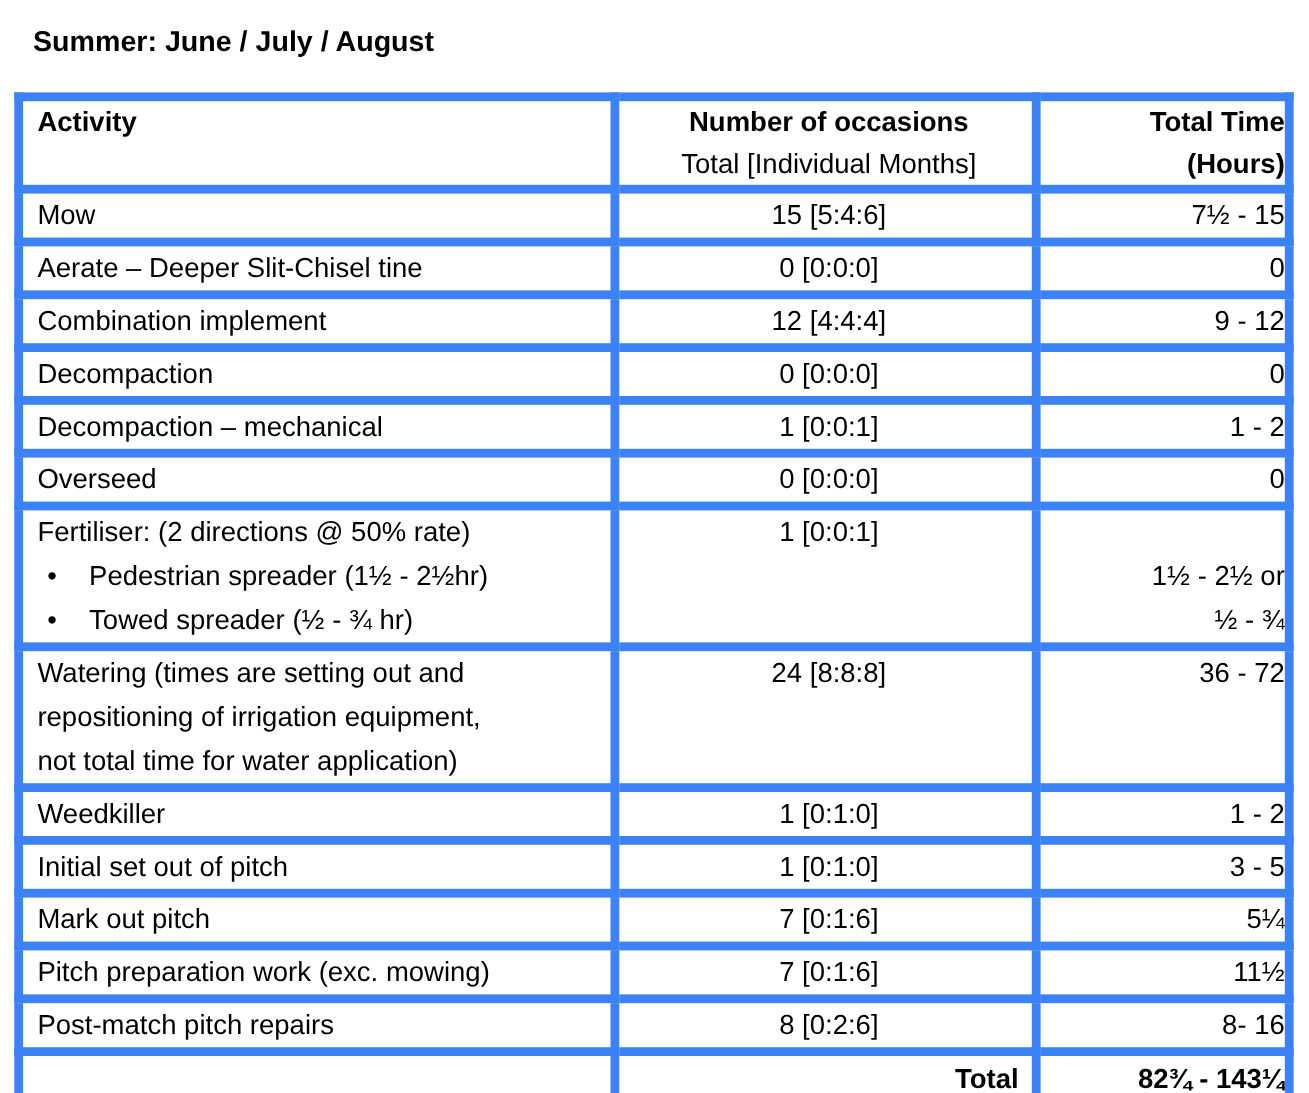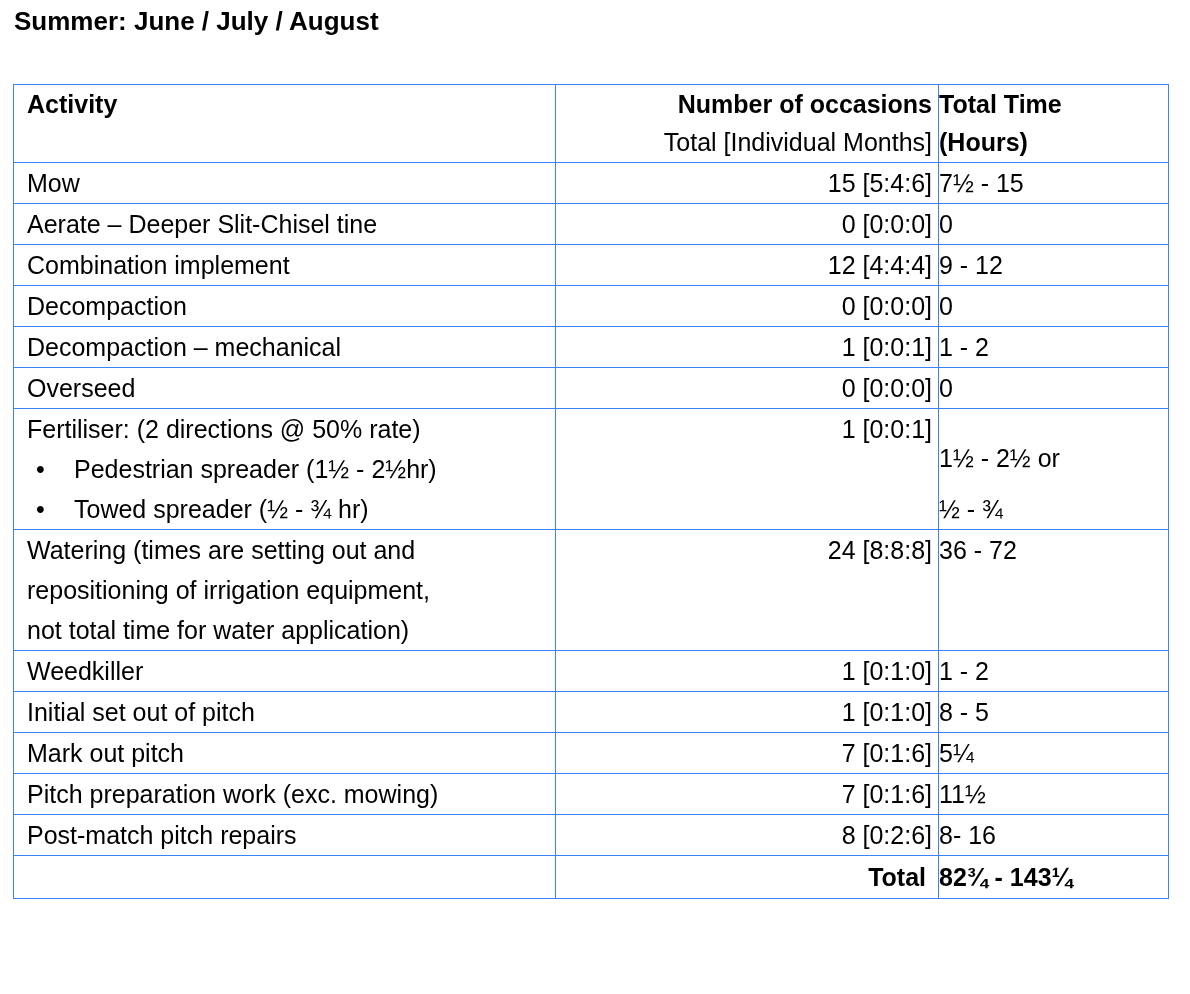--- a/index.html
+++ b/index.html
@@ -9,57 +9,57 @@
     height: 994px;
     background: #ffffff;
     color: #000000;
     font-family: "Liberation Sans", sans-serif;
     overflow: hidden;
   }
   .title {
     position: absolute;
     left: 14px;
     top: 6px;
-    margin: 0;
+    margin: 16px;
     font-size: 26px;
     font-weight: 700;
     letter-spacing: 0px;
   }
   table.grid {
     position: absolute;
     left: 13px;
     top: 84px;
     width: 1155px;
     border-collapse: collapse;
     table-layout: fixed;
   }
   col.c1 { width: 542px; }
   col.c2 { width: 383px; }
   col.c3 { width: 230px; }
   td, th {
-    border: 1px solid #3b82f6;
+    border: 8px solid #3b82f6;
     vertical-align: top;
     font-size: 25px;
     font-weight: 400;
     line-height: 40px;
     padding: 0;
     overflow: hidden;
   }
   tr.rhead { height: 78px; }
   tr.rhead td, tr.rhead th { line-height: 38px; }
   tr.r40 { height: 40px; margin-left: 48px; }
   tr.r120 { height: 120px; border-radius: 23px; }
   tr.rfoot { height: 42px; }
   tr.rfoot td { line-height: 42px; }
   .a { text-align: left; padding-left: 13px; padding-right: 8px; }
-  .o { text-align: right; padding-left: 12px; padding-right: 6px; }
-  .t { text-align: left; }
+  .o { text-align: center; padding-left: 12px; padding-right: 6px; }
+  .t { text-align: right; }
   .b { font-weight: 700; }
   .v-bottom { vertical-align: bottom; }
-  .v-bottom div { line-height: 40px; margin-top: 11px; }
+  .v-bottom div { line-height: 40px; }
   .foot-label { text-align: right; padding-right: 12px; }
   .bullet-line { display: flex; }
   .bullet { display: inline-block; margin-left: 9px; width: 38px; flex: 0 0 38px; }
 </style>
 </head>
 <body>
 
 <div class="page">
   <h1 class="title">Summer: June / July / August</h1>
 
@@ -143,21 +143,21 @@
         <td class="t">36 - 72</td>
       </tr>
       <tr class="r40">
         <td class="a">Weedkiller</td>
         <td class="o">1 [0:1:0]</td>
         <td class="t">1 - 2</td>
       </tr>
       <tr class="r40">
         <td class="a">Initial set out of pitch</td>
         <td class="o">1 [0:1:0]</td>
-        <td class="t">8 - 5</td>
+        <td class="t">3 - 5</td>
       </tr>
       <tr class="r40">
         <td class="a">Mark out pitch</td>
         <td class="o">7 [0:1:6]</td>
         <td class="t">5¼</td>
       </tr>
       <tr class="r40">
         <td class="a">Pitch preparation work (exc. mowing)</td>
         <td class="o">7 [0:1:6]</td>
         <td class="t">11½</td>

